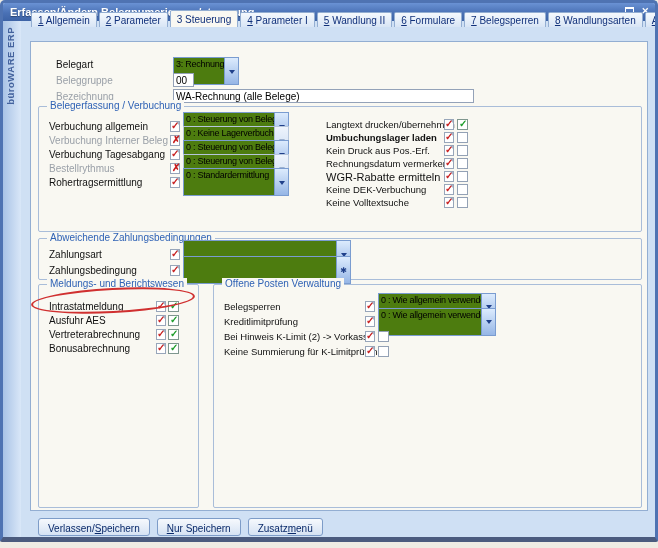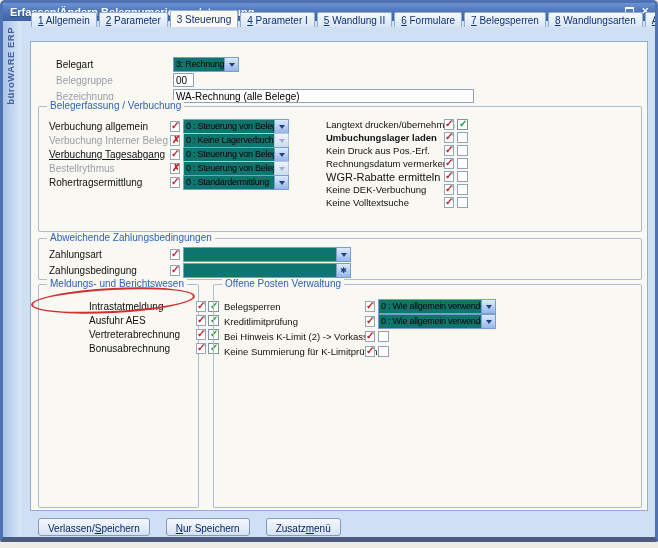--- a/index.html
+++ b/index.html
@@ -43,37 +43,37 @@
   .flag{width:10px;height:11px;background:#fff;border:1px solid #98a6ba;box-sizing:border-box;position:relative;flex:0 0 auto;}
   .flag::before{content:"";position:absolute;right:0;top:0;width:0;height:0;
     border-left:3px solid transparent;border-top:3px solid #aab8ca;}
   .flag::after{content:"✓";position:absolute;left:0;top:-2px;font-size:10px;line-height:11px;color:#c81e1e;font-weight:bold;}
   .flag.cross::after{content:"✗";left:1px;}
   
   .cb{width:11px;height:11px;background:#fff;border:1px solid #93a1b5;box-sizing:border-box;position:relative;flex:0 0 auto;}
   .cb.checked{border-color:#7f978f;}
   .cb.checked::after{content:"✓";position:absolute;left:1px;top:-2px;font-size:10px;line-height:11px;font-weight:bold;color:#1c9c28;}
   
-  .combo{display:flex;box-sizing:border-box;border:1px solid #7a9cd0;background:#0f766e;height:15px;flex:0 0 auto;}
+  .combo{display:flex;box-sizing:border-box;border:1px solid #7a9cd0;background:#4d7c0f;height:28px;flex:0 0 auto;}
   .combo .txt{flex:1;font-size:9px;letter-spacing:-.25px;padding:1px 1px 0 2px;color:#000;white-space:nowrap;overflow:hidden;}
   .combo .btn{width:13px;background:linear-gradient(to bottom,#dcebfd,#96b6e6);border-left:1px solid #7a9cd0;
     display:flex;align-items:center;justify-content:center;flex:0 0 auto;}
   .combo .btn i{width:0;height:0;border:3px solid transparent;border-top:4px solid #20408a;margin-top:4px;}
   .combo .btn.lookup{font-style:normal;font-size:8px;color:#20408a;line-height:13px;}
   .row.disabled .lbl{color:#9aa0a8;}
   .row.disabled .combo{border-color:#b6c6dc;}
   .row.disabled .combo .btn{background:linear-gradient(to bottom,#eef4fc,#ccdcf2);border-left-color:#b6c6dc;}
   .row.disabled .combo .btn i{border-top-color:#9db1cf;}
   
   .tinput{box-sizing:border-box;height:14px;border:1px solid #94a2b8;background:#fff;font-family:"Liberation Sans",sans-serif;
     font-size:10px;padding:0 2px;color:#000;}
   
   .ellipse{position:absolute;border:2px solid #d03030;border-radius:50%;transform:rotate(-3deg);background:transparent;}
   
-  .btnbar{position:absolute;left:35px;top:515px;display:flex;gap:16px;z-index:2;}
+  .btnbar{position:absolute;left:35px;top:515px;display:flex;gap:7px;z-index:2;}
   .pushbtn{box-sizing:border-box;height:18px;padding:2px 9px 0 9px;font-size:10px;color:#0a2a6a;
     background:linear-gradient(to bottom,#f6f9fd,#d5e2f3);border:1px solid #7d9cc8;border-radius:3px;white-space:nowrap;cursor:default;}
   .pushbtn u{text-decoration:underline;}
 </style>
 </head>
 <body>
 
 <div class="stage">
   <div class="window">
 
@@ -136,21 +136,21 @@
             <span class="lbl" style="width:121px;">Verbuchung Interner Beleg</span>
             <span class="flag cross"></span>
             <div class="combo" style="width:106px;margin-left:3px;">
                 <span class="txt">0 : Keine Lagerverbuchung</span>
                 <span class="btn">
                   <i></i>
                 </span>
               </div>
           </div>
           <div class="row" style="height:14px;">
-            <span class="lbl" style="width:121px;text-decoration:underline;">Verbuchung Tagesabgang</span>
+            <span class="lbl" style="width:121px;">Verbuchung Tagesabgang</span>
             <span class="flag"></span>
             <div class="combo" style="width:106px;margin-left:3px;">
                 <span class="txt">0 : Steuerung von Belegart</span>
                 <span class="btn">
                   <i></i>
                 </span>
               </div>
           </div>
           <div class="row disabled" style="height:14px;">
             <span class="lbl" style="width:121px;">Bestellrythmus</span>
@@ -232,21 +232,21 @@
             <div class="combo" style="width:168px;margin-left:3px;">
                 <span class="txt"></span>
                 <span class="btn lookup">✱</span>
               </div>
           </div>
         </div>
       </div>
 
       <div class="groupbox" style="left:7px;top:242px;width:161px;height:224px;">
         <span class="grouptitle">Meldungs- und Berichtswesen</span>
-        <div style="position:absolute;left:10px;top:14px;margin-left:40px;">
+        <div style="position:absolute;left:10px;top:14px;">
           <div class="row" style="height:14px;">
             <span class="lbl" style="width:107px;">Intrastatmeldung</span>
             <span class="flag"></span>
             <span class="cb checked" style="margin-left:2px;"></span>
           </div>
           <div class="row" style="height:14px;">
             <span class="lbl" style="width:107px;">Ausfuhr AES</span>
             <span class="flag"></span>
             <span class="cb checked" style="margin-left:2px;"></span>
           </div>

